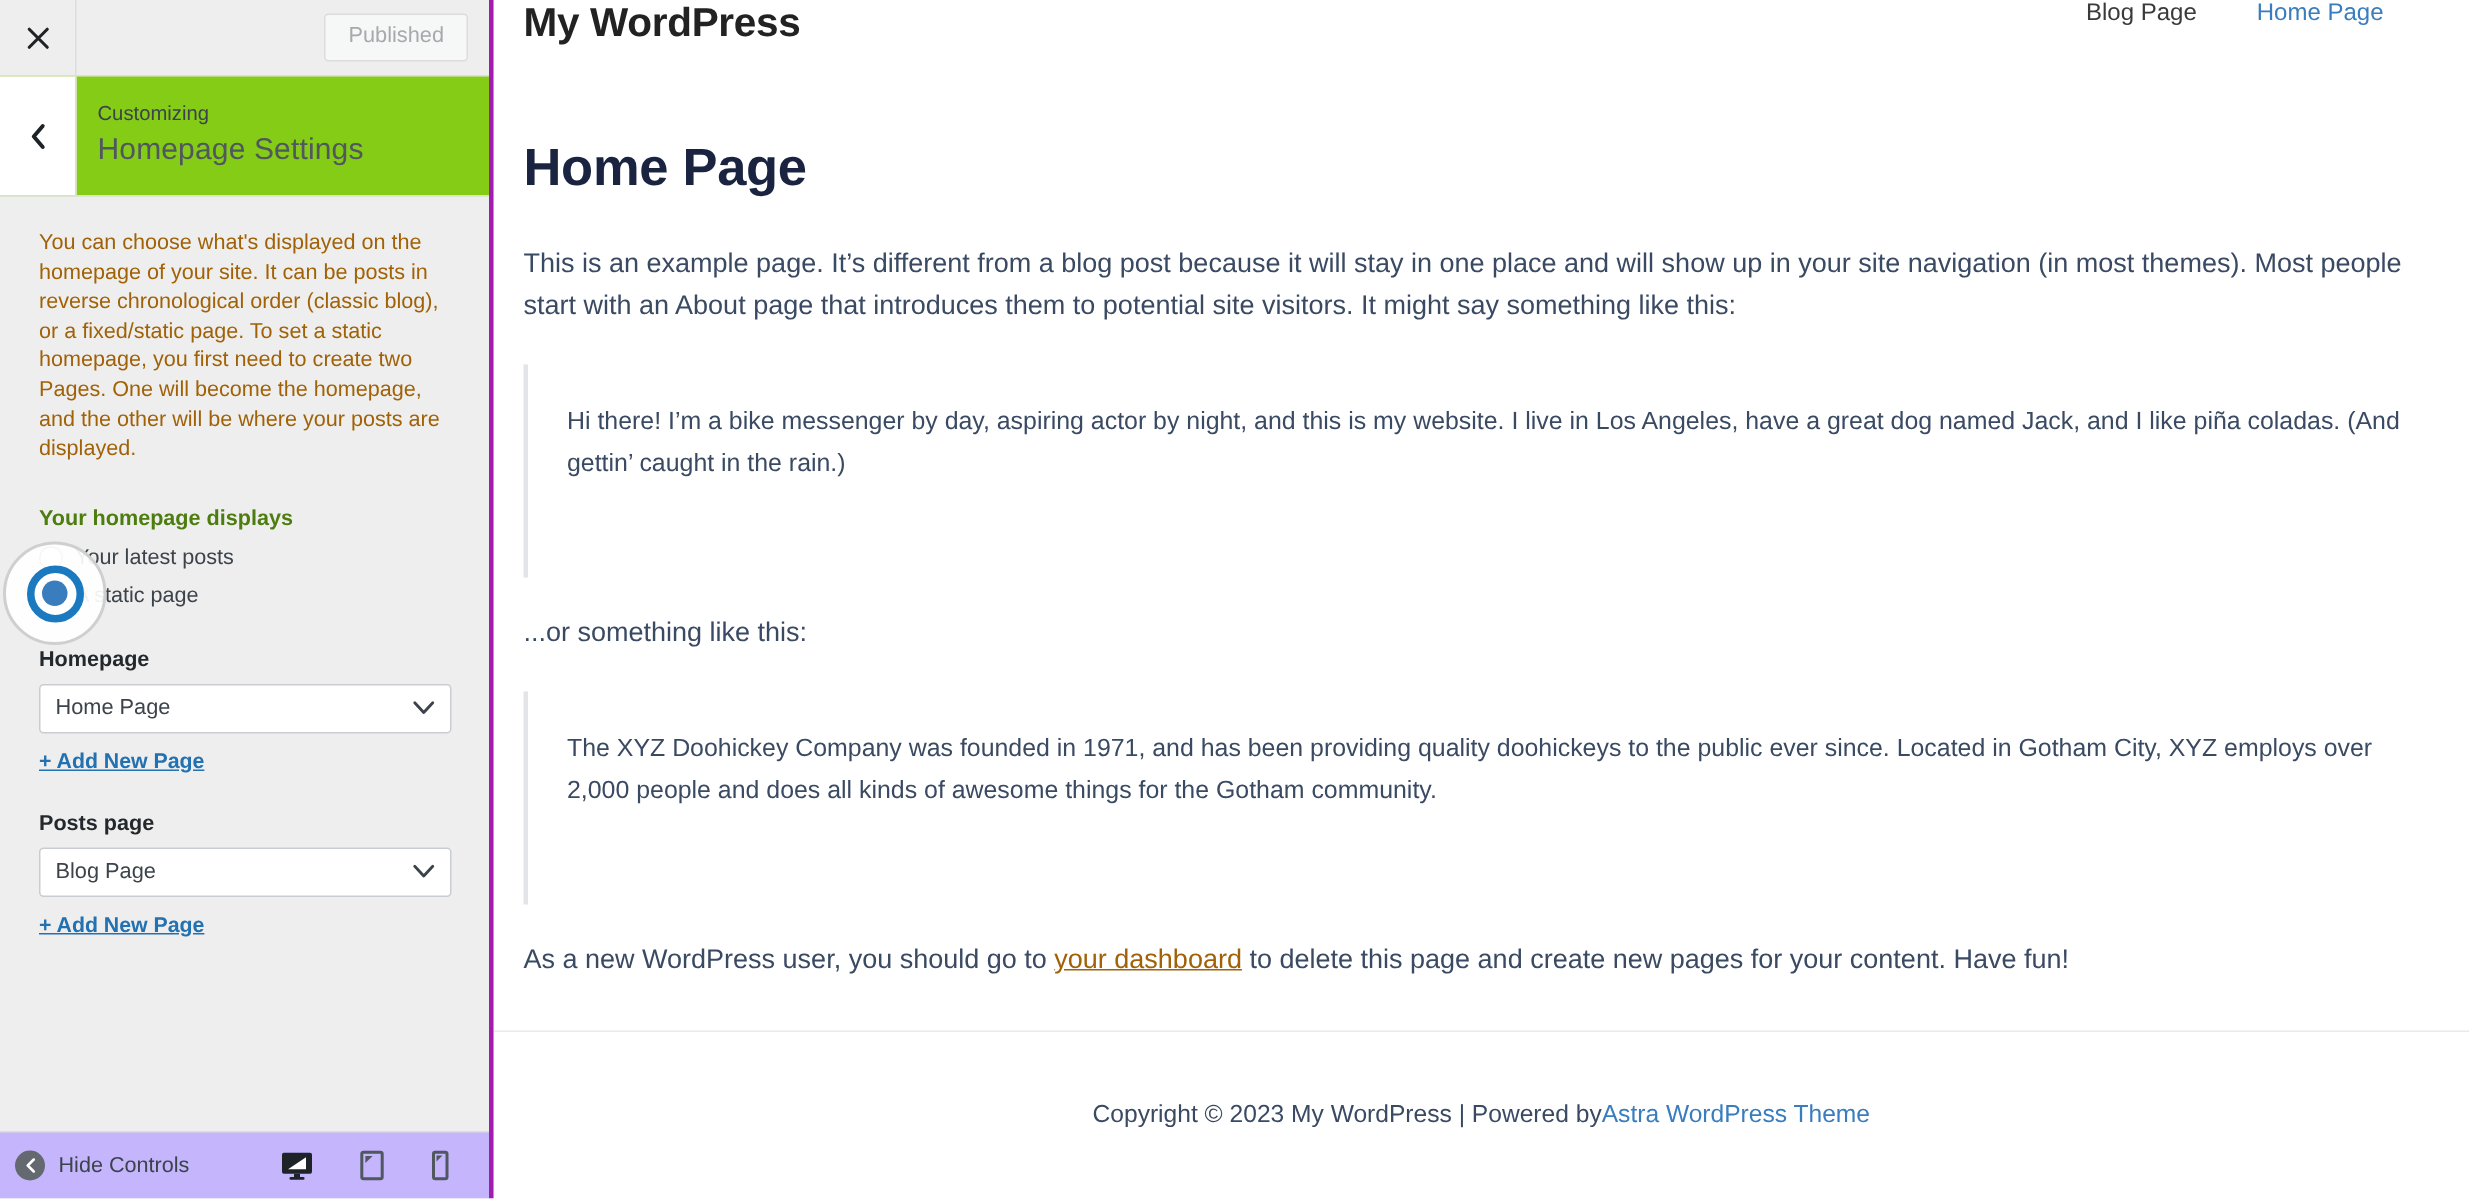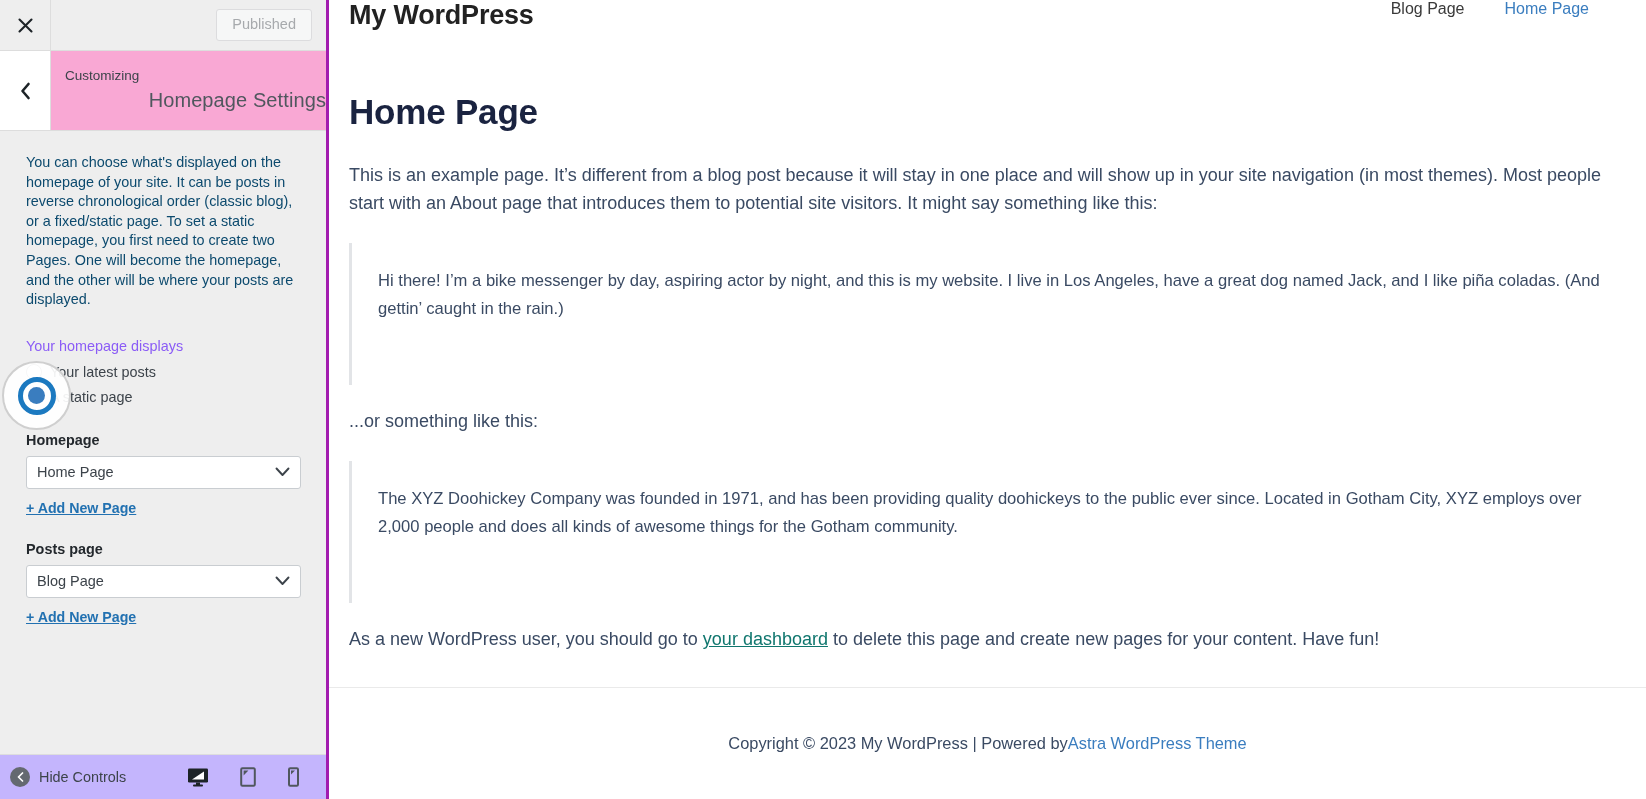--- a/index.html
+++ b/index.html
@@ -42,52 +42,52 @@
     background: #f6f7f7;
     border: 1px solid #dcdcde;
     border-radius: 3px;
     padding: 7px 15px 8px;
     line-height: 1.1;
     font-family: "Liberation Sans", sans-serif;
   }
 
   .cz-header {
     height: 80px; min-height: 80px;
-    background: #f9a8d4;
+    background: #84cc16;
     border-bottom: 1px solid #dddddd;
     display: flex; align-items: stretch;
   }
   .cz-back {
     width: 51px;
     border-right: 1px solid #dddddd;
     display: flex; align-items: center; justify-content: center;
     cursor: pointer; background: #fff;
   }
   .cz-header-text {
     flex: 1; display: flex; flex-direction: column;
     justify-content: center; padding-left: 14px;
   }
   .cz-eyebrow {
     font-size: 13.5px; color: #3c434a; line-height: 1.5;
   }
   .cz-panel-title {
     font-size: 20px; color: #50575e; font-weight: 400;
-    line-height: 1.45; letter-spacing: .1px; text-align: right;
+    line-height: 1.45; letter-spacing: .1px;
   }
 
   .cz-body {
     flex: 1; overflow: hidden; padding: 22px 26px 0 26px;
     background: #eeeeee;
   }
   .cz-desc {
-    font-size: 14.4px; line-height: 19.6px; color: #0c4a6e;
+    font-size: 14.4px; line-height: 19.6px; color: #a16207;
     margin-bottom: 28px;
   }
   .cz-grouplabel {
-    font-size: 14.4px; font-weight: 400; color: #8b5cf6;
+    font-size: 14.4px; font-weight: 700; color: #4d7c0f;
     margin-bottom: 7px;
   }
   .radio-row {
     display: flex; align-items: center; gap: 8px;
     margin-bottom: 3px; cursor: pointer;
     height: 22px;
   }
   .radio-dot {
     width: 16px; height: 16px; border-radius: 50%;
     border: 1px solid #8c8f94; background: #fff;
@@ -192,21 +192,21 @@
 
   .site-main { flex: 1; padding: 0 20px 0 20px; overflow: hidden; }
   .page-title {
     font-size: 35px; font-weight: 700; color: #1a2340;
     line-height: 1.2; margin: 2px 0 28px 0; letter-spacing: -.2px;
   }
   .para {
     font-size: 18px; line-height: 28px; color: #3a4a63;
     margin-bottom: 26px;
   }
-  .para a { color: #0f766e; text-decoration: underline; }
+  .para a { color: #a16207; text-decoration: underline; }
   blockquote {
     border-left: 3px solid #e2e4e7;
     padding: 24px 0 62px 26px;
     margin: 0 0 22px 0;
   }
   blockquote p {
     font-size: 16.6px; line-height: 28px; color: #3a4a63;
   }
   .site-footer {
     border-top: 1px solid #eaeaea;

